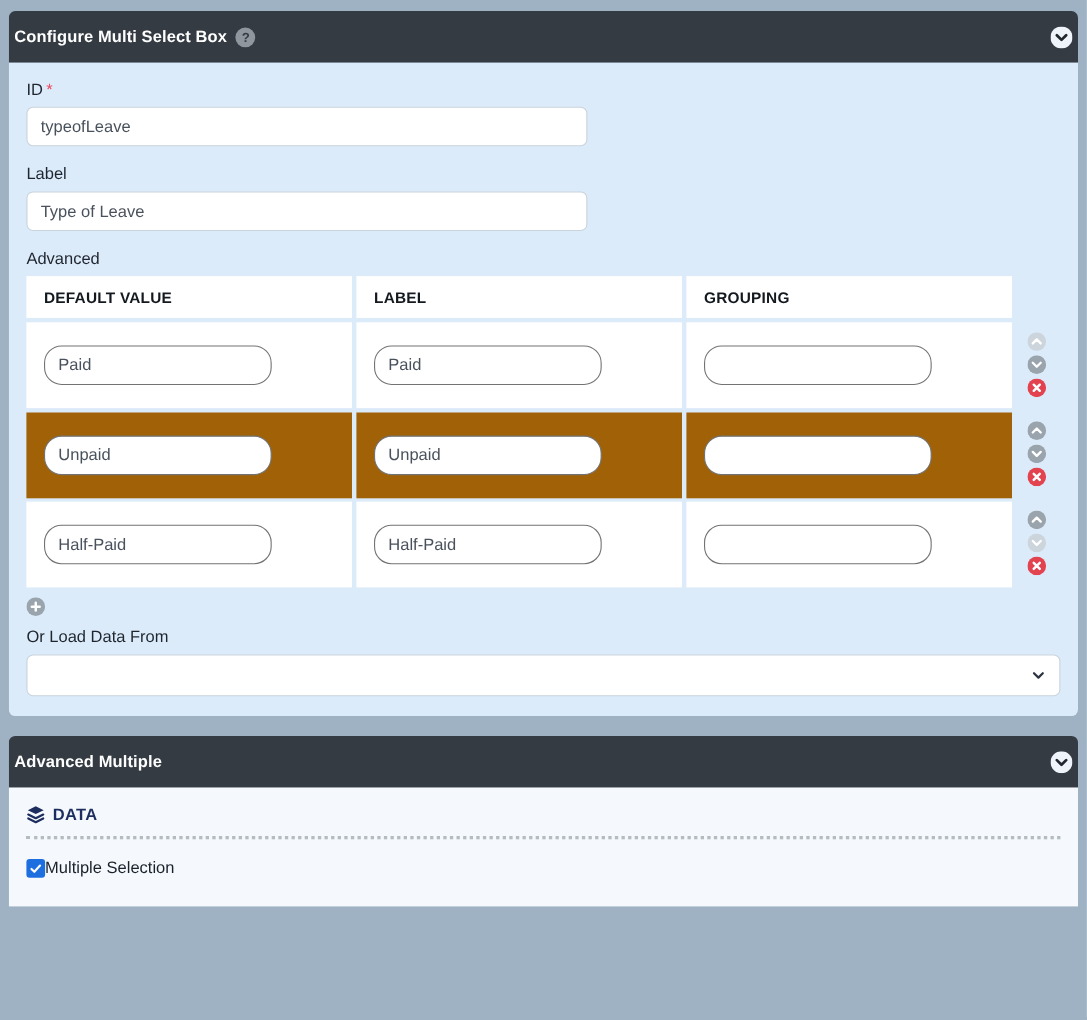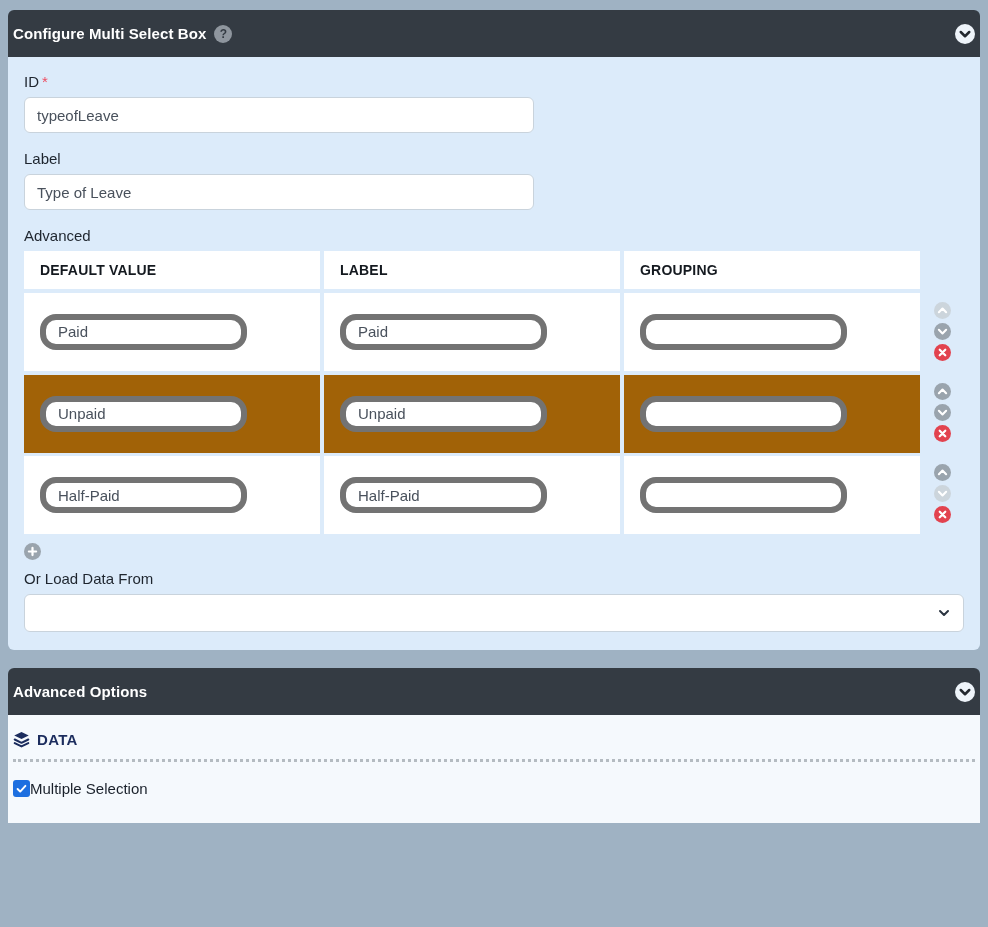--- a/index.html
+++ b/index.html
@@ -24,21 +24,21 @@
   .help-badge {
     width: 18px; height: 18px; border-radius: 50%;
     background: #8f969e; color: #343b43;
     font-size: 12px; font-weight: bold;
     display: inline-flex; align-items: center; justify-content: center;
     margin-left: 8px;
   }
   .spacer { flex: 1; }
   .collapse-icon { width: 20px; height: 20px; display: inline-flex; cursor: pointer; }
   .panel-body-1 { background: #dcebfa; padding: 16px 16px 18px; }
-  .panel-body-2 { background: #f5f9fd; padding: 16px 5px 26px; }
+  .panel-body-2 { background: #f5f9fd; padding: 16px 16px 26px; }
 
   
   .form-group { margin-bottom: 17px; }
   .field-label { font-size: 15px; margin-bottom: 7px; color: #1e252e; }
   .required { color: #ee4c60; margin-left: 3px; }
   .text-input {
     display: block; width: 510px; height: 36px;
     background: #ffffff; border: 1px solid #c9d3dc; border-radius: 6px;
     padding: 0 12px; font-size: 15px; color: #49515c;
     font-family: "Liberation Sans", sans-serif; outline: none;
@@ -53,21 +53,21 @@
     padding: 0 16px; font-size: 14px; font-weight: bold; color: #14191f;
     letter-spacing: .2px;
   }
   .ot-cell {
     background: #ffffff; height: 78px; display: flex; align-items: center;
     padding: 0 16px;
   }
   .ot-cell.stripe { background: #a16207; }
   .cell-input {
     width: 207px; max-width: 100%; height: 36px;
-    background: #ffffff; border: 6px solid #737373; border-radius: 16px;
+    background: #ffffff; border: 1px solid #737373; border-radius: 16px;
     padding: 0 12px; font-size: 15px; color: #49515c;
     font-family: "Liberation Sans", sans-serif; outline: none;
   }
   .ot-controls { width: 44px; display: flex; flex-direction: column; }
   .ctrl-head { height: 38px; margin-bottom: 3px; }
   .ctrl-group {
     height: 78px; margin-bottom: 3px;
     display: flex; flex-direction: column; align-items: center; justify-content: center;
     gap: 4px;
   }
@@ -277,21 +277,21 @@
               </svg>
           </span>
         </div>
       </div>
 
     </div>
   </div>
 
   <div class="panel panel-2">
     <div class="panel-header">
-      <span class="panel-title">Advanced Options</span>
+      <span class="panel-title">Advanced Multiple</span>
       <span class="spacer"></span>
       <span class="collapse-icon">
         <svg viewBox="0 0 16 16">
             <circle cx="8" cy="8" r="8" fill="#eef4fa"></circle>
             <path d="M4.6 6.4 8 9.8l3.4-3.4" fill="none" stroke="#22282f" stroke-width="2" stroke-linecap="round" stroke-linejoin="round"></path>
           </svg>
       </span>
     </div>
 
     <div class="panel-body-2">

